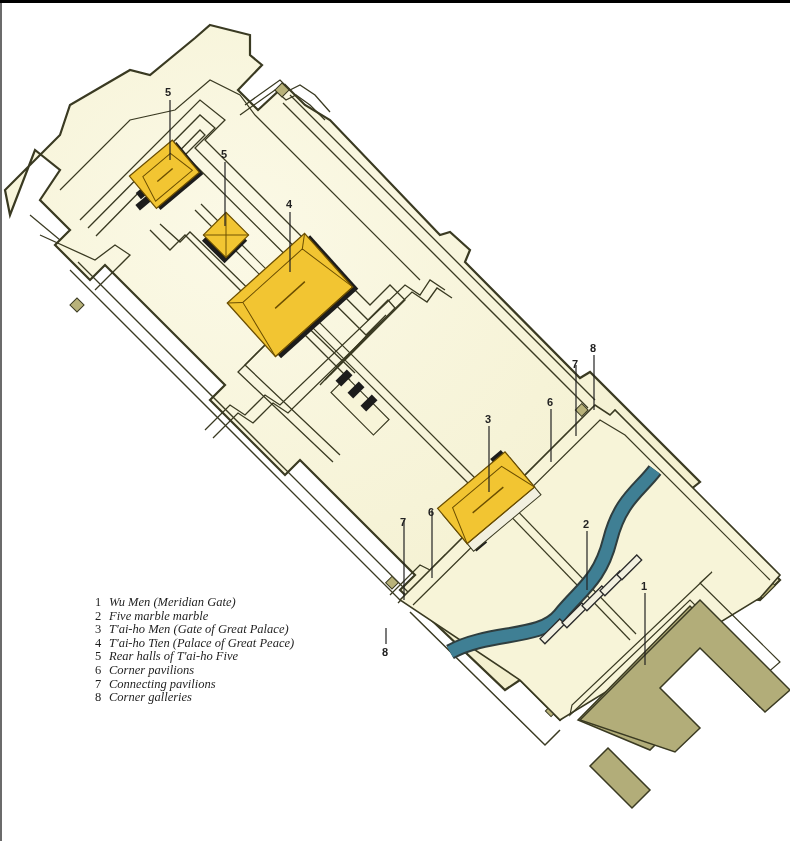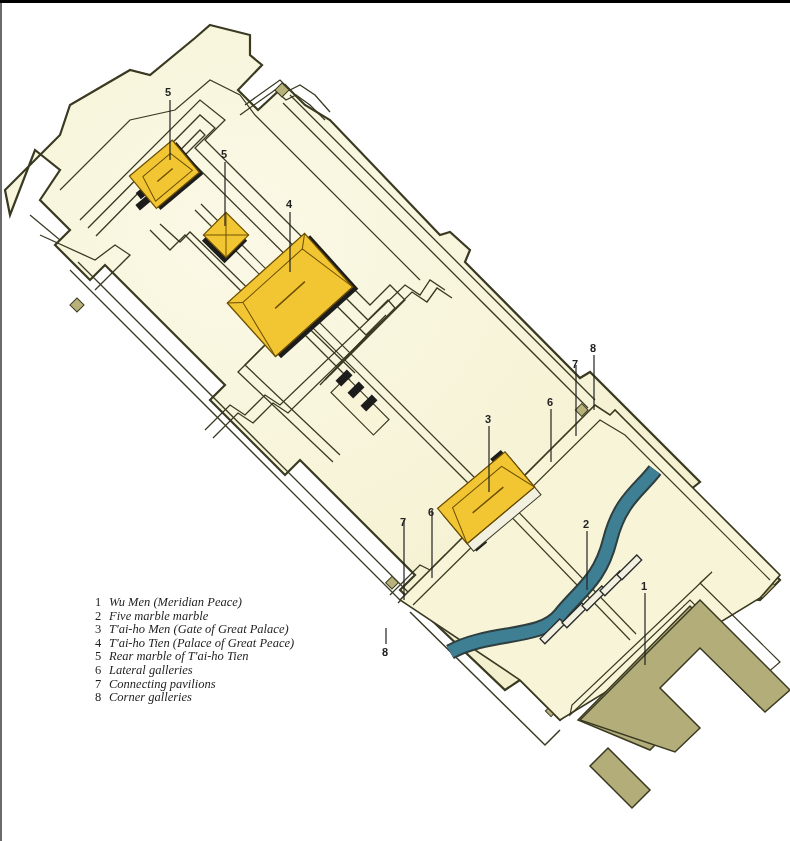--- a/index.html
+++ b/index.html
@@ -178,41 +178,41 @@
     <text class="lbl" x="400" y="526">7</text>
     <text class="lbl" x="382" y="656">8</text>
     <text class="lbl" x="583" y="528">2</text>
     <text class="lbl" x="641" y="590">1</text>
   </g>
 </svg>
 
 <div class="legend">
   <div class="legend-item">
     <span class="legend-num">1</span>
-    <span class="legend-text">Wu Men (Meridian Peace)</span>
+    <span class="legend-text">Wu Men (Meridian Gate)</span>
   </div>
   <div class="legend-item">
     <span class="legend-num">2</span>
     <span class="legend-text">Five marble marble</span>
   </div>
   <div class="legend-item">
     <span class="legend-num">3</span>
     <span class="legend-text">T'ai-ho Men (Gate of Great Palace)</span>
   </div>
   <div class="legend-item">
     <span class="legend-num">4</span>
     <span class="legend-text">T'ai-ho Tien (Palace of Great Peace)</span>
   </div>
   <div class="legend-item">
     <span class="legend-num">5</span>
-    <span class="legend-text">Rear marble of T'ai-ho Tien</span>
+    <span class="legend-text">Rear halls of T'ai-ho Five</span>
   </div>
   <div class="legend-item">
     <span class="legend-num">6</span>
-    <span class="legend-text">Lateral galleries</span>
+    <span class="legend-text">Corner pavilions</span>
   </div>
   <div class="legend-item">
     <span class="legend-num">7</span>
     <span class="legend-text">Connecting pavilions</span>
   </div>
   <div class="legend-item">
     <span class="legend-num">8</span>
     <span class="legend-text">Corner galleries</span>
   </div>
 </div>

